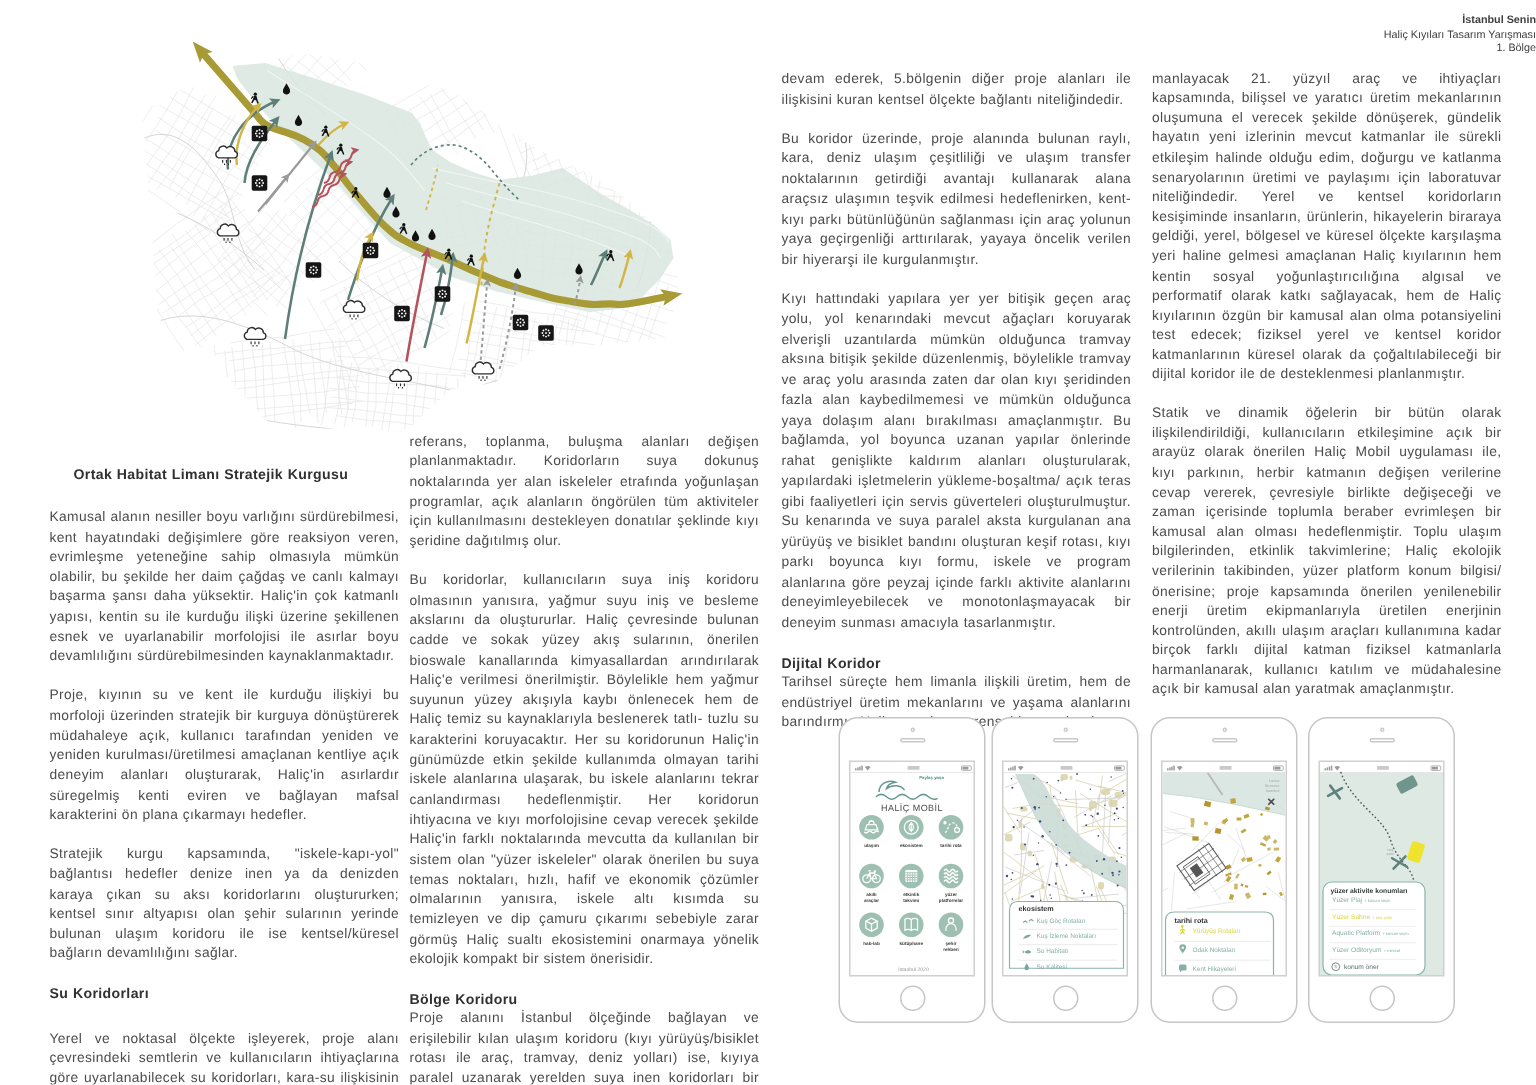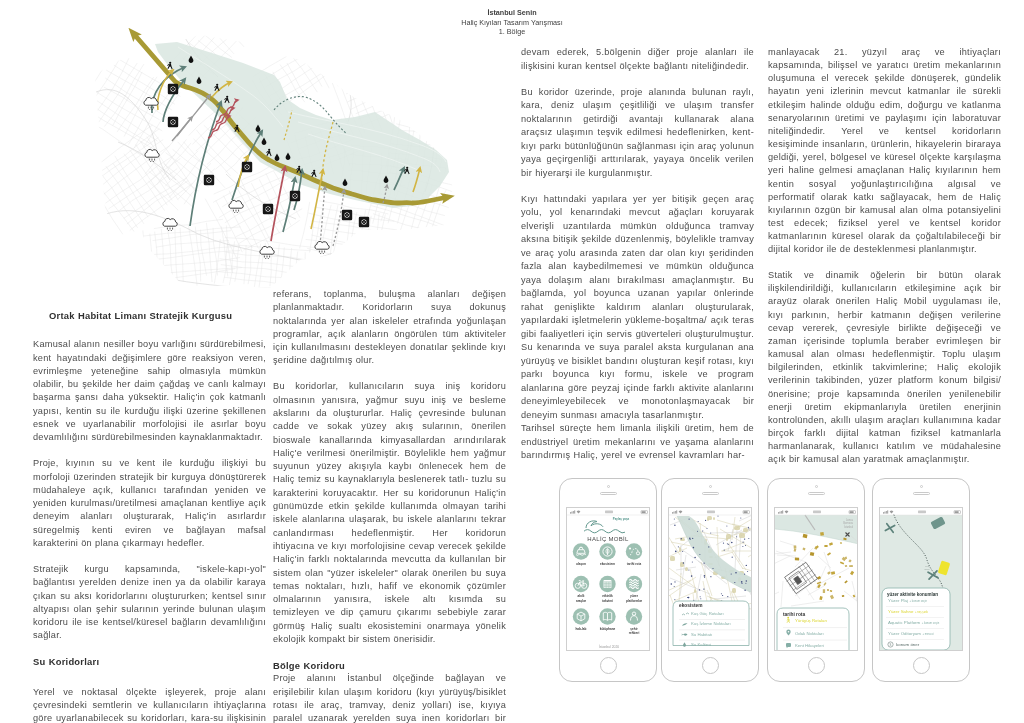--- a/index.html
+++ b/index.html
@@ -4,21 +4,21 @@
 html,body{width:1024px;height:723px;background:#fff;overflow:hidden}
 body{font-family:"Liberation Sans",sans-serif;position:relative;color:#3f3f3f}
 .col{position:absolute;width:233px;font-size:9.2px;line-height:13.3px;text-align:justify;color:#4c4c4c;letter-spacing:0.25px;word-spacing:0.3px}
 .col p{margin:12.6px 0 0 0}
 .col h3{font-size:9.4px;color:#303030}
 .phone{position:absolute;top:478px;width:98px;height:204px;background:#fff;border:1.4px solid #c6c6c6;border-radius:13px}
 .cam{position:absolute;left:50%;top:6px;width:3px;height:3px;margin-left:-1.5px;border-radius:50%;border:1px solid #cacaca}
 .spk{position:absolute;left:50%;top:12.5px;width:17px;height:3px;margin-left:-8.5px;border-radius:2px;border:1px solid #cacaca}
 .scr{position:absolute;left:5.5px;top:28px;width:84px;height:144px;border:0.8px solid #cfcfcf;overflow:hidden;background:#fff}
 .home{position:absolute;left:50%;top:178px;width:17px;height:17px;margin-left:-8.5px;border-radius:50%;border:1.6px solid #c6c6c6}
-.hdr{position:absolute;left:0;top:8px;width:1024px;text-align:center;font-size:7.2px;line-height:9.6px;color:#3f3f3f}
+.hdr{position:absolute;left:0;top:8px;width:1024px;text-align:right;font-size:7.2px;line-height:9.6px;color:#3f3f3f}
 </style></head>
 <body>
 
 <div class="hdr"><b>İstanbul Senin</b><br>Haliç  Kıyıları Tasarım Yarışması<br>1. Bölge</div>
 
 <svg style="position:absolute;left:88px;top:22px" width="372" height="273" viewBox="0 0 372 273">
 <defs>
 <marker id="aT" viewBox="0 0 10 10" refX="7" refY="5" markerWidth="4.2" markerHeight="4.2" orient="auto-start-reverse">
         <path d="M0,0 L10,5 L0,10 L2.5,5 Z" fill="#5e7f78"></path>
       </marker>
@@ -543,21 +543,21 @@
     </g>
 </svg>
 
 <div class="col" style="left:33px;top:293px">
 <h3 style="margin:16px">Ortak Habitat Limanı Stratejik Kurgusu</h3>
 
 <p style="margin-top:6.6px">Kamusal alanın nesiller boyu varlığını sürdürebilmesi, kent hayatındaki değişimlere göre reaksiyon veren, evrimleşme yeteneğine sahip olmasıyla mümkün olabilir, bu şekilde her daim çağdaş ve canlı kalmayı başarma şansı daha yüksektir. Haliç'in çok katmanlı yapısı, kentin su ile kurduğu ilişki üzerine şekillenen esnek ve uyarlanabilir morfolojisi ile asırlar boyu devamlılığını sürdürebilmesinden kaynaklanmaktadır.</p>
 
 <p>Proje, kıyının su ve kent ile kurduğu ilişkiyi bu morfoloji üzerinden stratejik bir kurguya dönüştürerek müdahaleye açık, kullanıcı tarafından yeniden ve yeniden kurulması/üretilmesi amaçlanan kentliye açık deneyim alanları oluşturarak, Haliç'in asırlardır süregelmiş kenti eviren ve bağlayan mafsal karakterini ön plana çıkarmayı hedefler.</p>
 
-<p>Stratejik kurgu kapsamında, "iskele-kapı-yol" bağlantısı yerelden denize inen ya da olabilir karaya çıkan su aksı koridorlarını oluştururken; kentsel sınır altyapısı olan şehir sularının yerinde bulunan ulaşım koridoru ile ise kentsel/küresel bağların devamlılığını sağlar.</p>
+<p>Stratejik kurgu kapsamında, "iskele-kapı-yol" bağlantısı hedefler denize inen ya da denizden karaya çıkan su aksı koridorlarını oluştururken; kentsel sınır altyapısı olan şehir sularının yerinde bulunan ulaşım koridoru ile ise kentsel/küresel bağların devamlılığını sağlar.</p>
 
 <h3 style="margin:12.6px 0 0 0">Su Koridorları</h3>
 
 <p style="margin-top:17px">Yerel ve noktasal ölçekte işleyerek, proje alanı çevresindeki semtlerin ve kullanıcıların ihtiyaçlarına göre uyarlanabilecek su koridorları, kara-su ilişkisinin çeşitli programlar ile deneyimlenebileceği suya temas noktaları olarak tasarlanmıştır. Her birinin semt karakterine göre değişkenlik göstererek, kıyı boyunca</p>
   </div>
 
 <div class="col" style="left:273px;top:288px;letter-spacing:0.25px;word-spacing:0.3px">
 <p style="margin-top:0">referans, toplanma, buluşma alanları değişen planlanmaktadır. Koridorların suya dokunuş noktalarında yer alan iskeleler etrafında yoğunlaşan programlar, açık alanların öngörülen tüm aktiviteler için kullanılmasını destekleyen donatılar şeklinde kıyı şeridine dağıtılmış olur.</p>
 
 <p>Bu koridorlar, kullanıcıların suya iniş koridoru olmasının yanısıra, yağmur suyu iniş ve besleme akslarını da oluştururlar. Haliç çevresinde bulunan cadde ve sokak yüzey akış sularının, önerilen bioswale kanallarında kimyasallardan arındırılarak Haliç'e verilmesi önerilmiştir. Böylelikle hem yağmur suyunun yüzey akışıyla kaybı önlenecek hem de Haliç temiz su kaynaklarıyla beslenerek tatlı- tuzlu su karakterini koruyacaktır. Her su koridorunun Haliç'in günümüzde etkin şekilde kullanımda olmayan tarihi iskele alanlarına ulaşarak, bu iskele alanlarını tekrar canlandırması hedeflenmiştir. Her koridorun ihtiyacına ve kıyı morfolojisine cevap verecek şekilde Haliç'in farklı noktalarında mevcutta da kullanılan bir sistem olan "yüzer iskeleler" olarak önerilen bu suya temas noktaları, hızlı, hafif ve ekonomik çözümler olmalarının yanısıra, iskele altı kısımda su temizleyen ve dip çamuru çıkarımı sebebiyle zarar görmüş Haliç sualtı ekosistemini onarmaya yönelik ekolojik kompakt bir sistem önerisidir.</p>
@@ -567,20 +567,21 @@
 <p style="margin-top:0">Proje alanını İstanbul ölçeğinde bağlayan ve erişilebilir kılan ulaşım koridoru (kıyı yürüyüş/bisiklet rotası ile araç, tramvay, deniz yolları) ise, kıyıya paralel uzanarak yerelden suya inen koridorları bir omurga niteliğinde birleştiren ve Haliç'in tüm kıyısı boyunca</p>
   </div>
 
 <div class="col" style="left:521px;top:46px;letter-spacing:0.26px;word-spacing:0.35px;line-height:13.5px">
 <p style="margin-top:0">devam ederek, 5.bölgenin diğer proje alanları ile ilişkisini kuran kentsel ölçekte bağlantı niteliğindedir.</p>
 
 <p>Bu koridor üzerinde, proje alanında bulunan raylı, kara, deniz ulaşım çeşitliliği ve ulaşım transfer noktalarının getirdiği avantajı kullanarak alana araçsız ulaşımın teşvik edilmesi hedeflenirken, kent-kıyı parkı bütünlüğünün sağlanması için araç yolunun yaya geçirgenliği arttırılarak, yayaya öncelik verilen bir hiyerarşi ile kurgulanmıştır.</p>
 
 <p>Kıyı hattındaki yapılara yer yer bitişik geçen araç yolu, yol kenarındaki mevcut ağaçları koruyarak elverişli uzantılarda mümkün olduğunca tramvay aksına bitişik şekilde düzenlenmiş, böylelikle tramvay ve araç yolu arasında zaten dar olan kıyı şeridinden fazla alan kaybedilmemesi ve mümkün olduğunca yaya dolaşım alanı bırakılması amaçlanmıştır. Bu bağlamda, yol boyunca uzanan yapılar önlerinde rahat genişlikte kaldırım alanları oluşturularak, yapılardaki işletmelerin yükleme-boşaltma/ açık teras gibi faaliyetleri için  servis güverteleri oluşturulmuştur. Su kenarında ve suya paralel aksta kurgulanan ana yürüyüş ve bisiklet bandını oluşturan keşif rotası, kıyı parkı boyunca kıyı formu, iskele ve program alanlarına göre peyzaj içinde farklı aktivite alanlarını deneyimleyebilecek ve monotonlaşmayacak bir deneyim sunması amacıyla tasarlanmıştır.</p>
 
+<h3 style="margin:12.6px 0 0 0">Dijital Koridor</h3>
 
 <p style="margin-top:0">Tarihsel süreçte hem limanla ilişkili üretim, hem de endüstriyel üretim mekanlarını ve yaşama alanlarını barındırmış Haliç, yerel ve evrensel kavramları har-</p>
   </div>
 
 <div class="col" style="left:768px;top:46px;line-height:13.15px">
 <p style="margin-top:0">manlayacak 21. yüzyıl araç ve ihtiyaçları kapsamında, bilişsel ve yaratıcı üretim mekanlarının oluşumuna el verecek şekilde dönüşerek, gündelik hayatın yeni izlerinin mevcut katmanlar ile sürekli etkileşim halinde olduğu edim, doğurgu ve katlanma senaryolarının üretimi ve paylaşımı için laboratuvar niteliğindedir. Yerel ve kentsel koridorların kesişiminde insanların, ürünlerin, hikayelerin biraraya geldiği, yerel, bölgesel ve küresel ölçekte karşılaşma yeri haline gelmesi amaçlanan Haliç kıyılarının hem kentin sosyal yoğunlaştırıcılığına algısal ve performatif olarak katkı sağlayacak, hem de Haliç kıyılarının özgün bir kamusal alan olma potansiyelini test edecek; fiziksel yerel ve kentsel koridor katmanlarının küresel olarak da çoğaltılabileceği bir dijital koridor ile de desteklenmesi planlanmıştır.</p>
 
 <p>Statik ve dinamik öğelerin bir bütün olarak ilişkilendirildiği, kullanıcıların etkileşimine açık bir arayüz olarak önerilen Haliç Mobil uygulaması ile, kıyı parkının, herbir katmanın değişen verilerine cevap vererek, çevresiyle birlikte değişeceği ve zaman içerisinde toplumla beraber evrimleşen bir kamusal alan olması hedeflenmiştir. Toplu ulaşım bilgilerinden, etkinlik takvimlerine; Haliç ekolojik verilerinin takibinden, yüzer platform konum bilgisi/önerisine; proje kapsamında önerilen yenilenebilir enerji üretim ekipmanlarıyla üretilen enerjinin kontrolünden, akıllı ulaşım araçları kullanımına kadar birçok farklı dijital katman fiziksel katmanlarla harmanlanarak, kullanıcı katılım ve müdahalesine açık bir kamusal alan yaratmak amaçlanmıştır.</p>
   </div>
 

